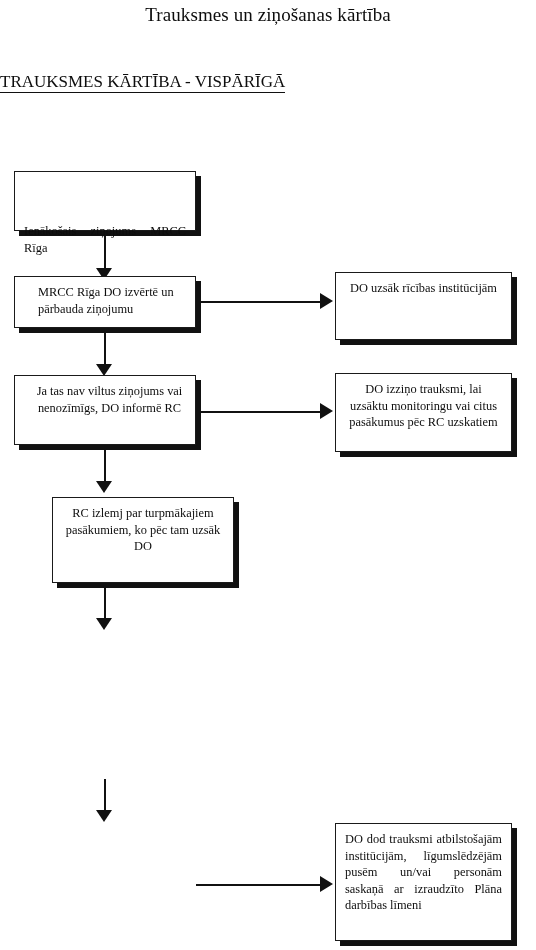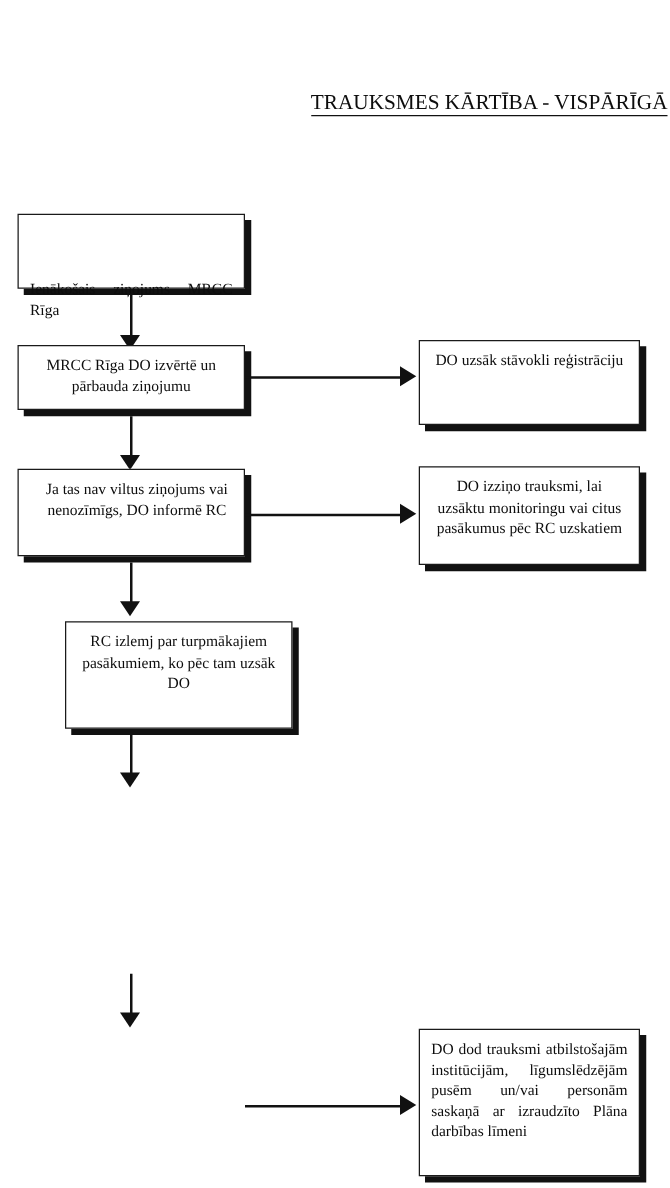--- a/index.html
+++ b/index.html
@@ -20,43 +20,42 @@
     text-align:center;
     font-size:19px;
     letter-spacing:.1px;
   }
   .table-no{
     position:absolute;left:0;right:0;top:52px;
     text-align:center;
     font-size:14.5px;
   }
   .table-title{
-    position:absolute;left:0;right:2px;top:72px;
-    text-align:right;
+    position:absolute;left:0;right:12px;top:72px;
+    text-align:left;
     font-size:17px;
-    padding-left:16px;
   }
   .table-title span{
     border-bottom:1.5px solid #111;
     padding-bottom:1px;
   }
 
   
   .box{
     position:absolute;
     background:#fff;
     border:1.4px solid #1a1a1a;
     box-sizing:border-box;
     box-shadow:5px 5px 0 0 #111;
     font-size:12.4px;
     line-height:1.33;
     padding:7px 9px 6px 9px;
   }
   .box .txt{display:block;}
-  .align-left   .txt{text-align:center;}
+  .align-left   .txt{text-align:left;margin-left:14px;}
   .align-center .txt{text-align:center;}
   .align-just   .txt{text-align:justify;text-align-last:left;margin-top:44px;}
   .align-just-b .txt{text-align:justify;text-align-last:left;}
 
   
   .vline{
     position:absolute;
     width:1.6px;
     background:#111;
   }
@@ -78,20 +77,21 @@
     border-top:8.5px solid transparent;
     border-bottom:8.5px solid transparent;
     border-left:13px solid #111;
   }
 </style>
 </head>
 <body>
 
 <div class="page">
 
+  <div class="doc-title">Trauksmes un ziņošanas kārtība</div>
 
 
   <div class="table-title">
     <span>TRAUKSMES KĀRTĪBA - VISPĀRĪGĀ</span>
   </div>
 
   <div class="box align-just" style="left:14px;top:171px;width:182px;height:60px;">
     <span class="txt">Ienākošais ziņojums MRCC Rīga</span>
   </div>
 
@@ -99,21 +99,21 @@
   <div class="varrow" style="left:96px;top:268px;"></div>
 
   <div class="box align-left" style="left:14px;top:276px;width:182px;height:52px;">
     <span class="txt">MRCC Rīga DO izvērtē un pārbauda ziņojumu</span>
   </div>
 
   <div class="hline" style="left:196px;top:301px;width:126px;"></div>
   <div class="harrow" style="left:320px;top:293px;"></div>
 
   <div class="box align-center" style="left:335px;top:272px;width:177px;height:68px;">
-    <span class="txt">DO uzsāk stāvokli reģistrāciju</span>
+    <span class="txt">DO uzsāk rīcības institūcijām</span>
   </div>
 
   <div class="vline" style="left:104px;top:333px;height:33px;"></div>
   <div class="varrow" style="left:96px;top:364px;"></div>
 
   <div class="box align-center" style="left:14px;top:375px;width:182px;height:70px;padding-left:18px;">
     <span class="txt">Ja tas nav viltus ziņojums vai nenozīmīgs, DO informē RC</span>
   </div>
 
   <div class="hline" style="left:196px;top:411px;width:126px;"></div>

